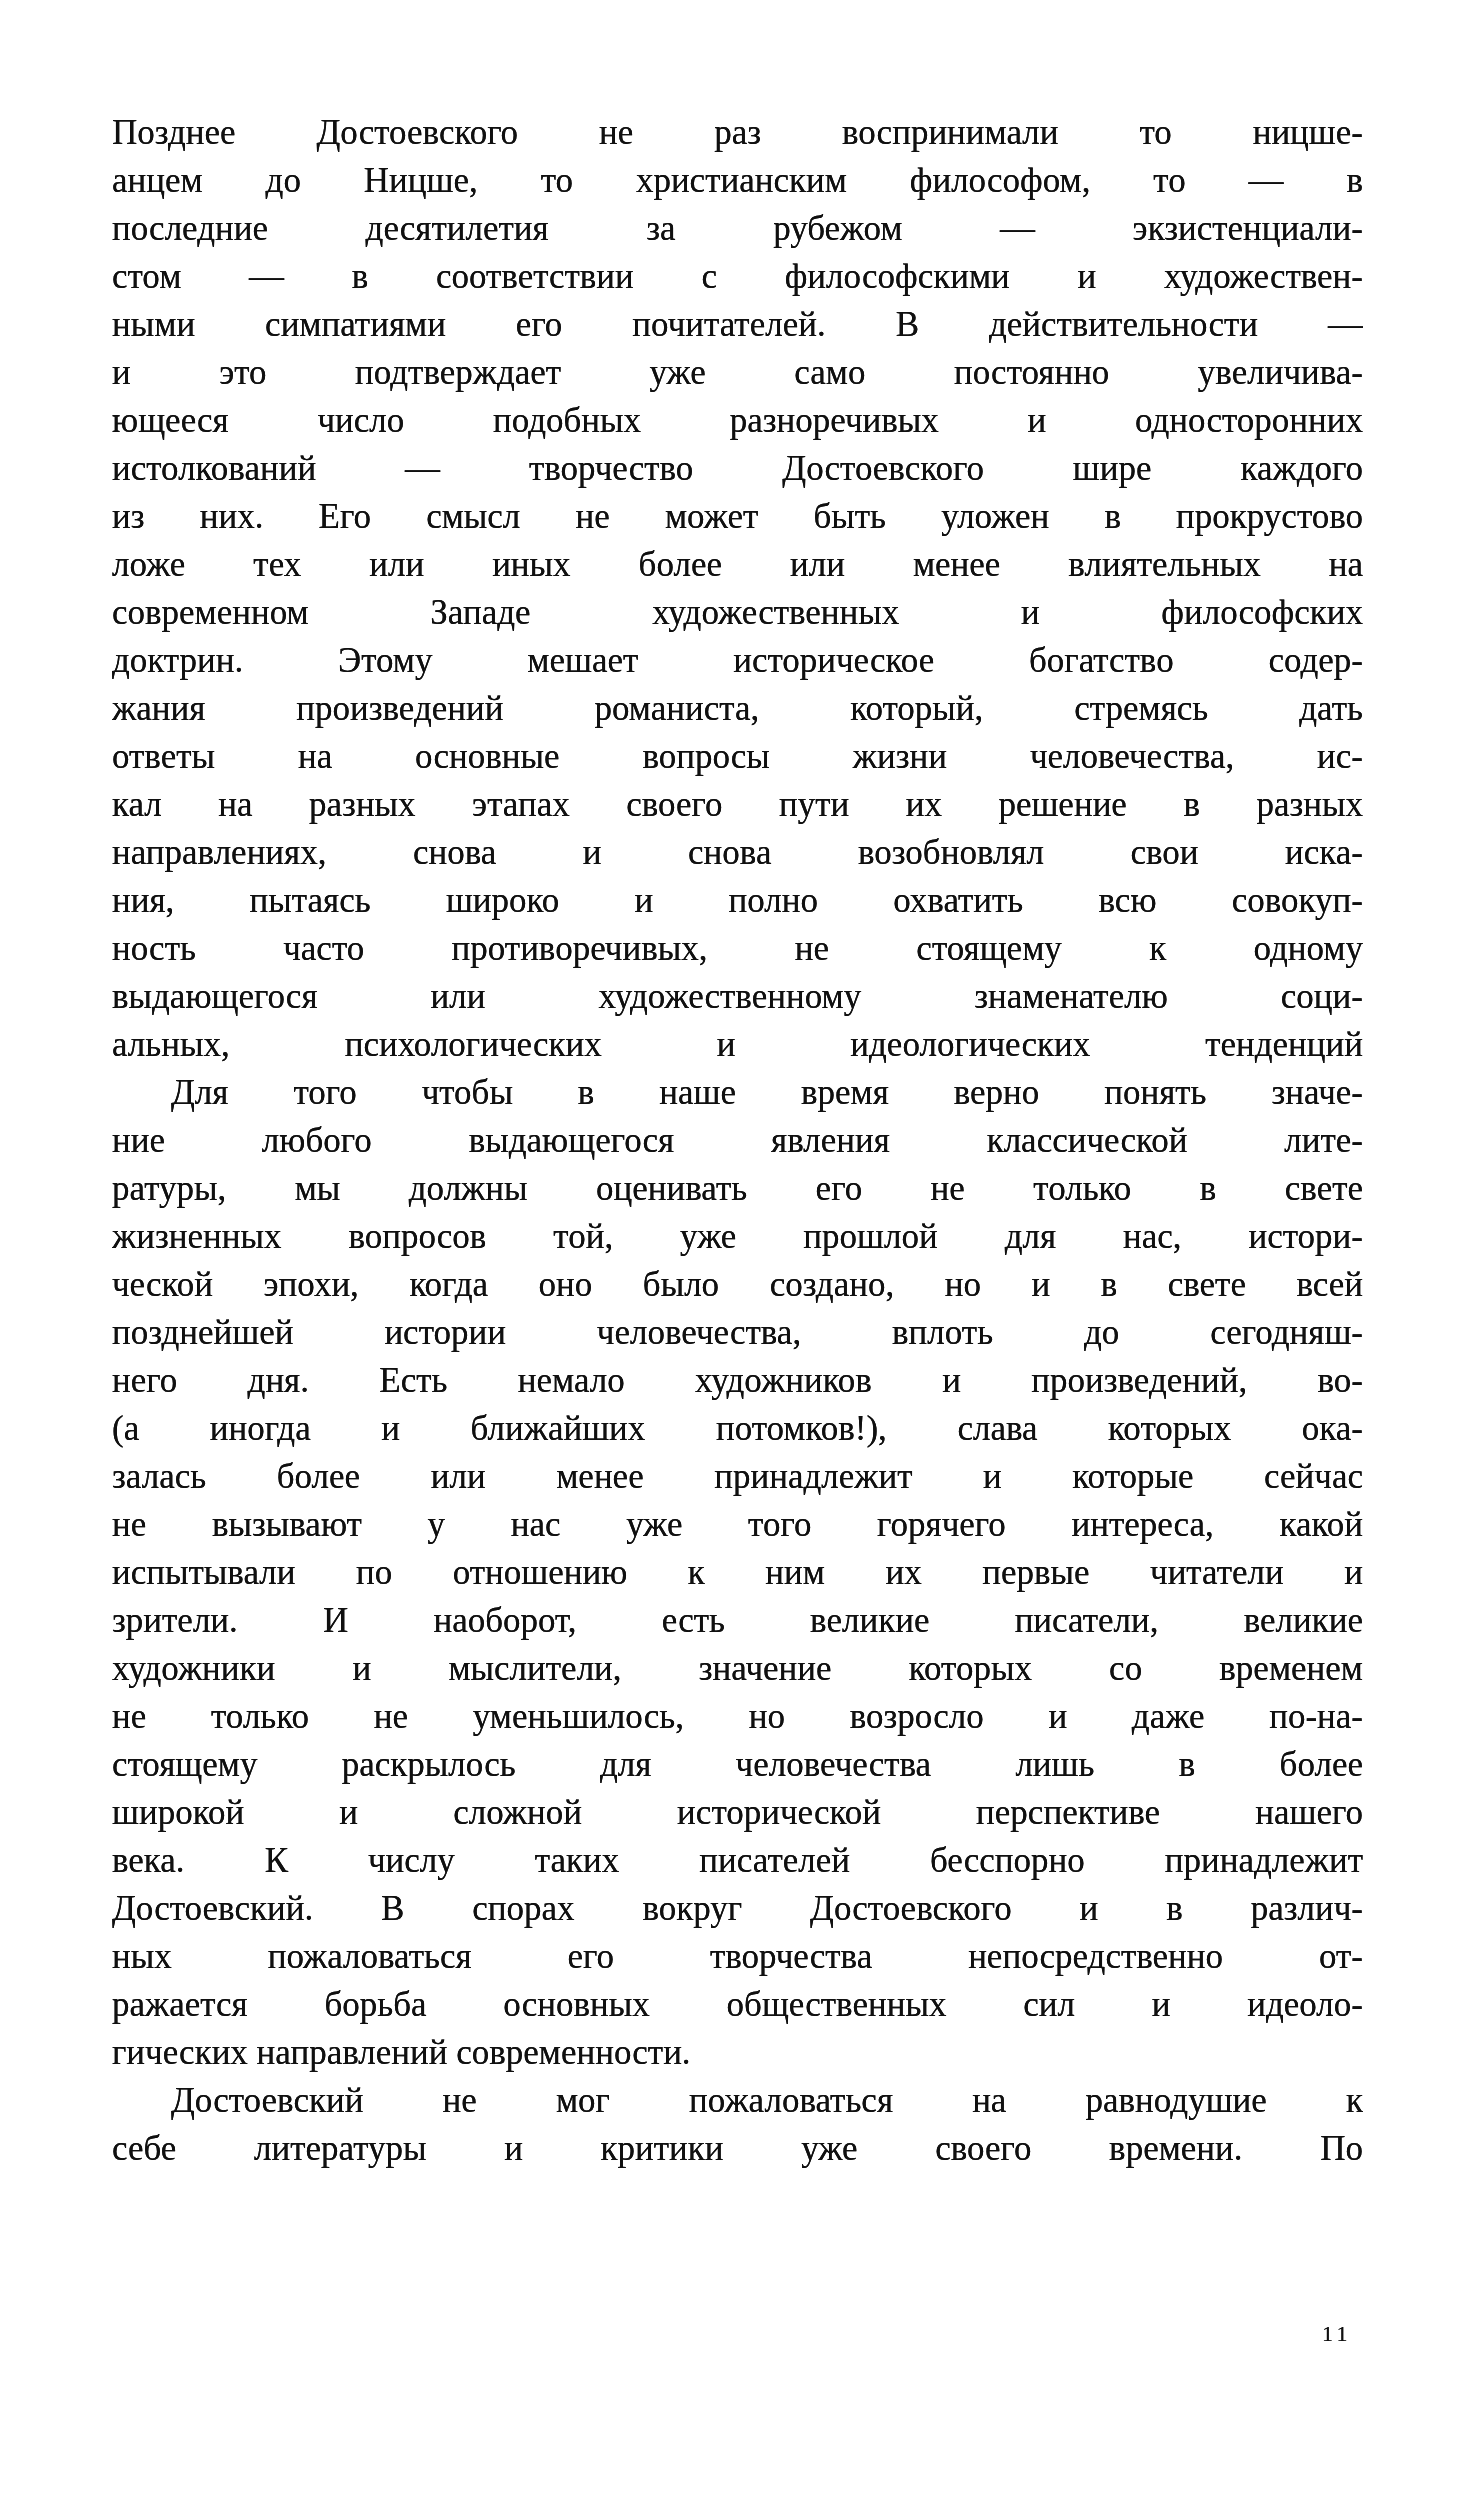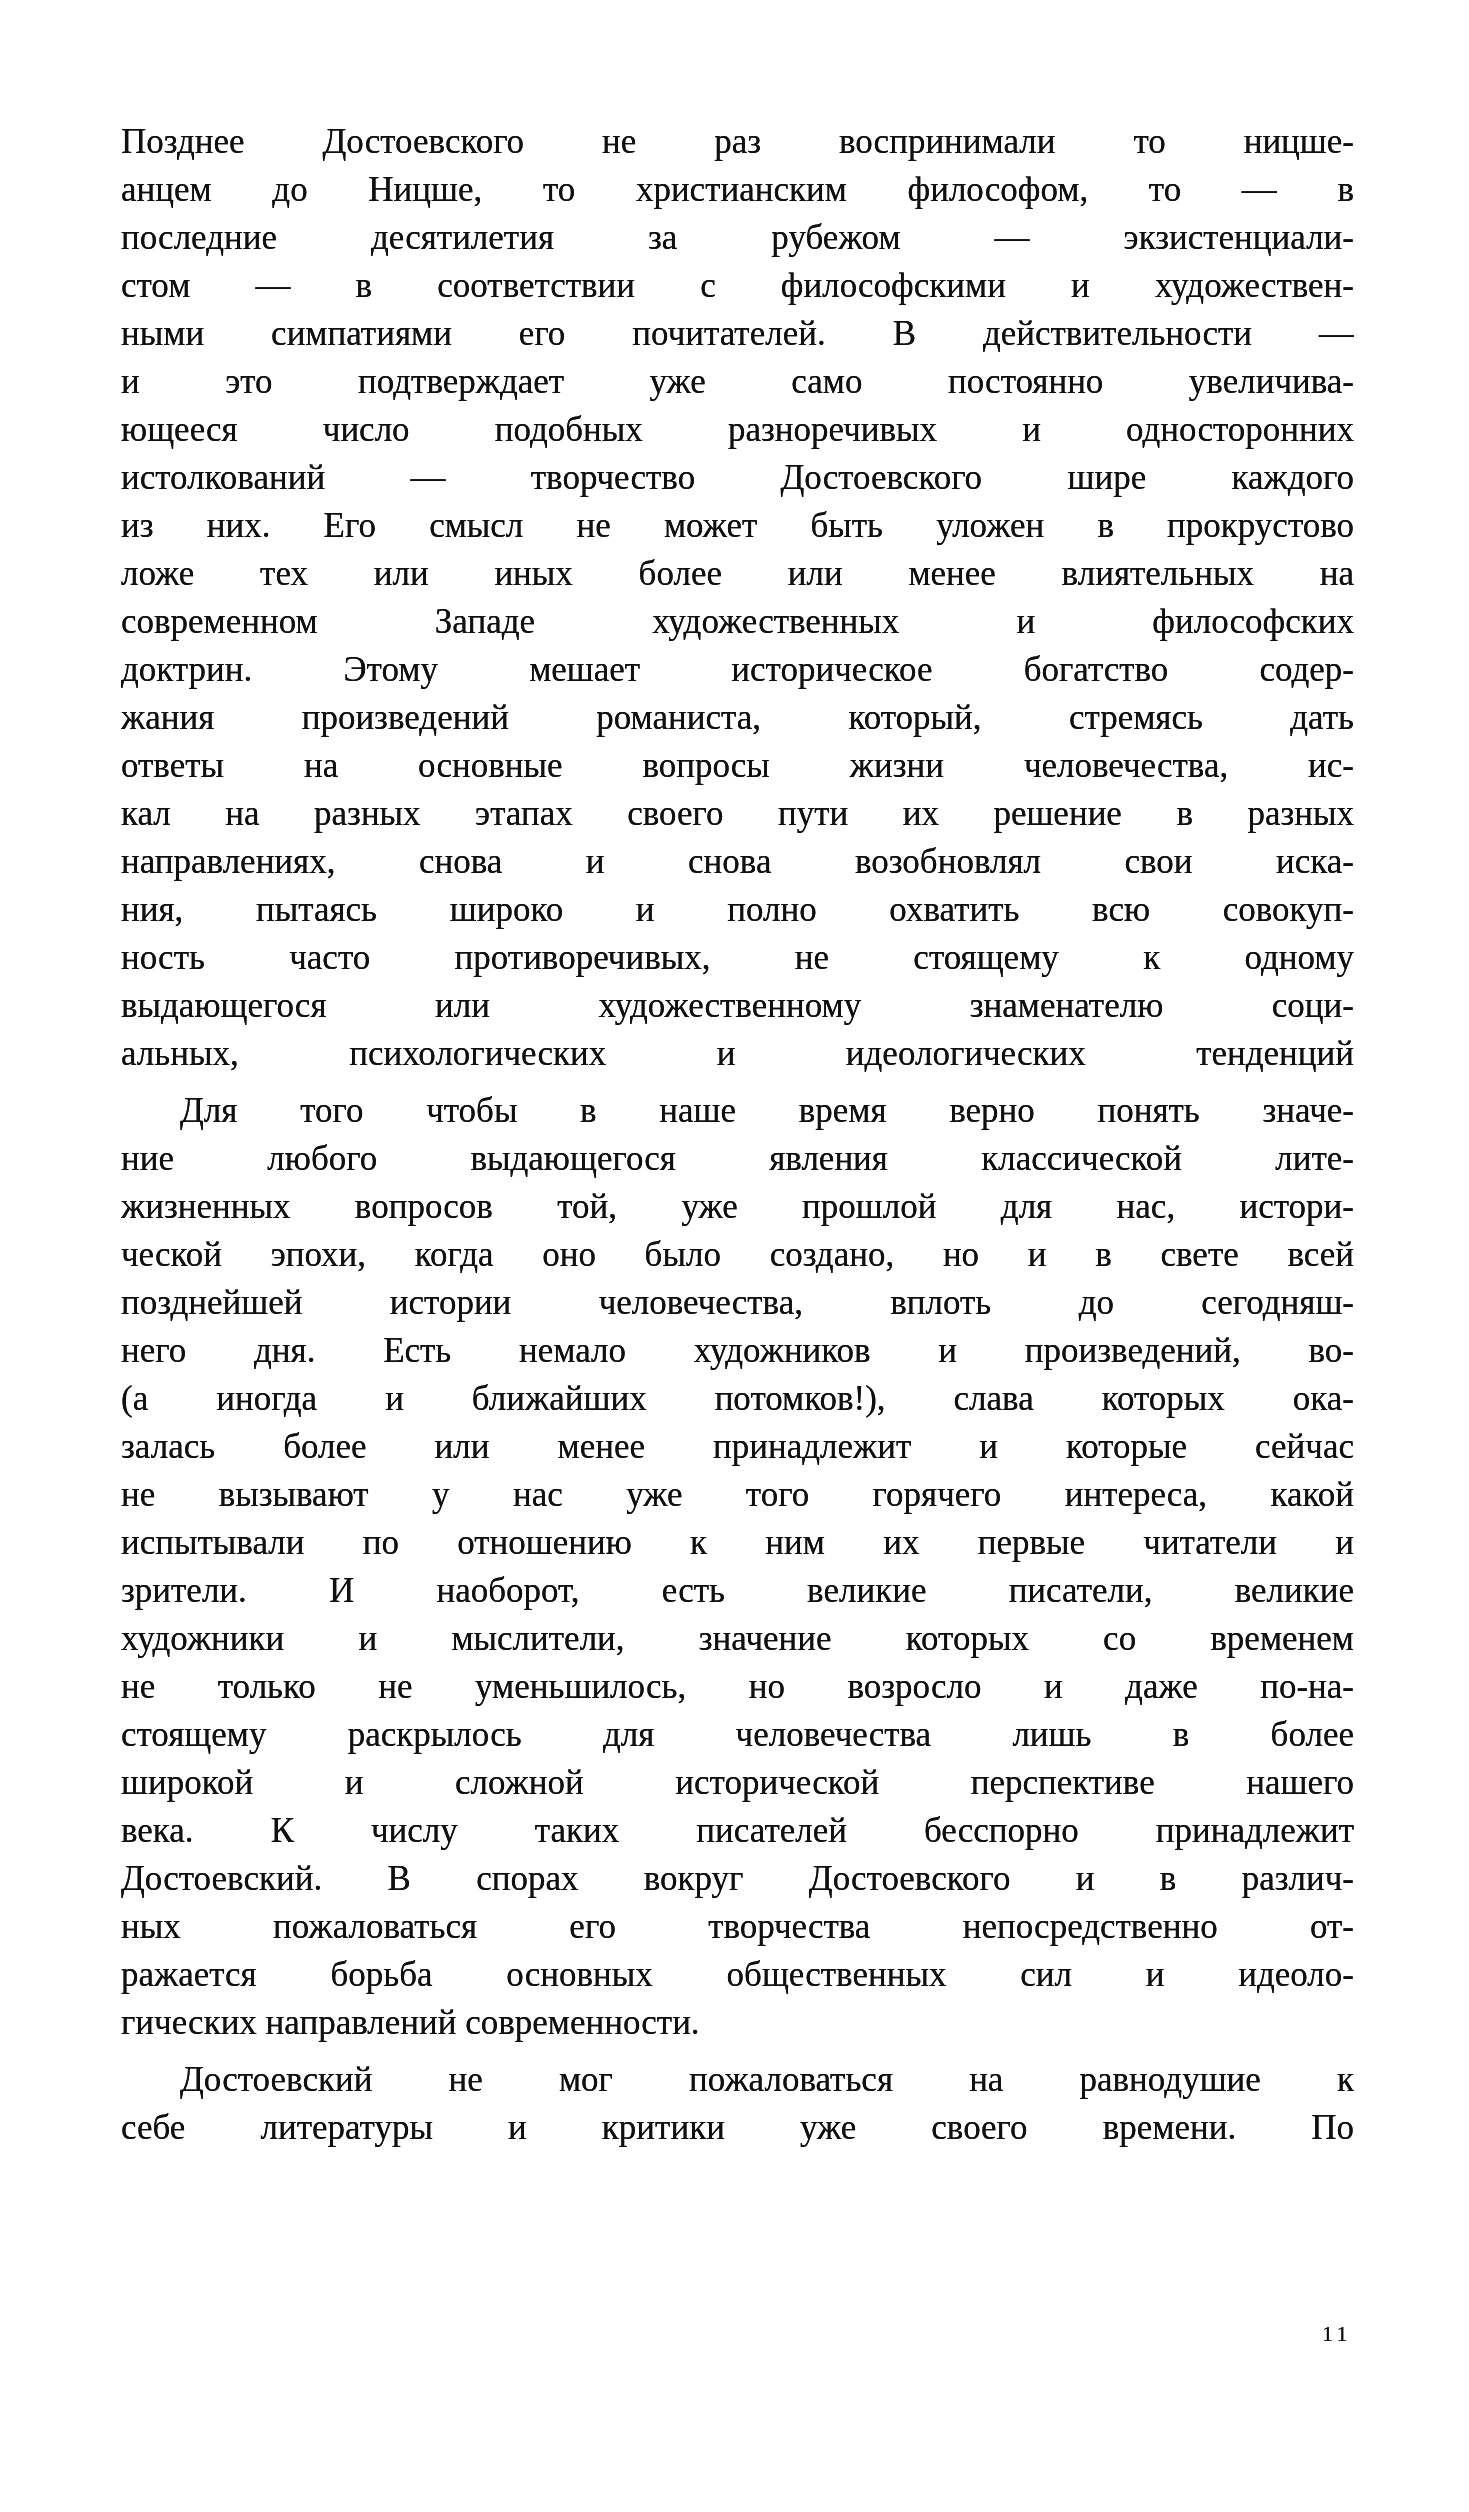--- a/index.html
+++ b/index.html
@@ -18,21 +18,21 @@
   }
   .text-block {
     position: absolute;
     left: 112px;
     top: 109px;
     width: 1251px;
     font-size: 35px;
     line-height: 48px;
     text-shadow: 0 0 0.4px currentColor;
   }
-  .paragraph { margin: 9px; padding: 0; }
+  .paragraph { margin: 0; padding: 0; }
   .line {
     text-align: justify;
     text-align-last: justify;
     height: 48px;
     overflow: hidden;
   }
   .line.indent { text-indent: 59px; }
   .line.para-end { text-align-last: left; }
   .page-number {
     position: absolute;
@@ -68,20 +68,21 @@
       <div class="line">направлениях, снова и снова возобновлял свои иска-</div>
       <div class="line">ния, пытаясь широко и полно охватить всю совокуп-</div>
       <div class="line">ность часто противоречивых, не стоящему к одному</div>
       <div class="line">выдающегося или художественному знаменателю соци-</div>
       <div class="line">альных, психологических и идеологических тенденций</div>
     </div>
 
     <div class="paragraph">
       <div class="line indent">Для того чтобы в наше время верно понять значе-</div>
       <div class="line">ние любого выдающегося явления классической лите-</div>
+      <div class="line">ратуры, мы должны оценивать его не только в свете</div>
       <div class="line">жизненных вопросов той, уже прошлой для нас, истори-</div>
       <div class="line">ческой эпохи, когда оно было создано, но и в свете всей</div>
       <div class="line">позднейшей истории человечества, вплоть до сегодняш-</div>
       <div class="line">него дня. Есть немало художников и произведений, во-</div>
       <div class="line">(а иногда и ближайших потомков!), слава которых ока-</div>
       <div class="line">залась более или менее принадлежит и которые сейчас</div>
       <div class="line">не вызывают у нас уже того горячего интереса, какой</div>
       <div class="line">испытывали по отношению к ним их первые читатели и</div>
       <div class="line">зрители. И наоборот, есть великие писатели, великие</div>
       <div class="line">художники и мыслители, значение которых со временем</div>

